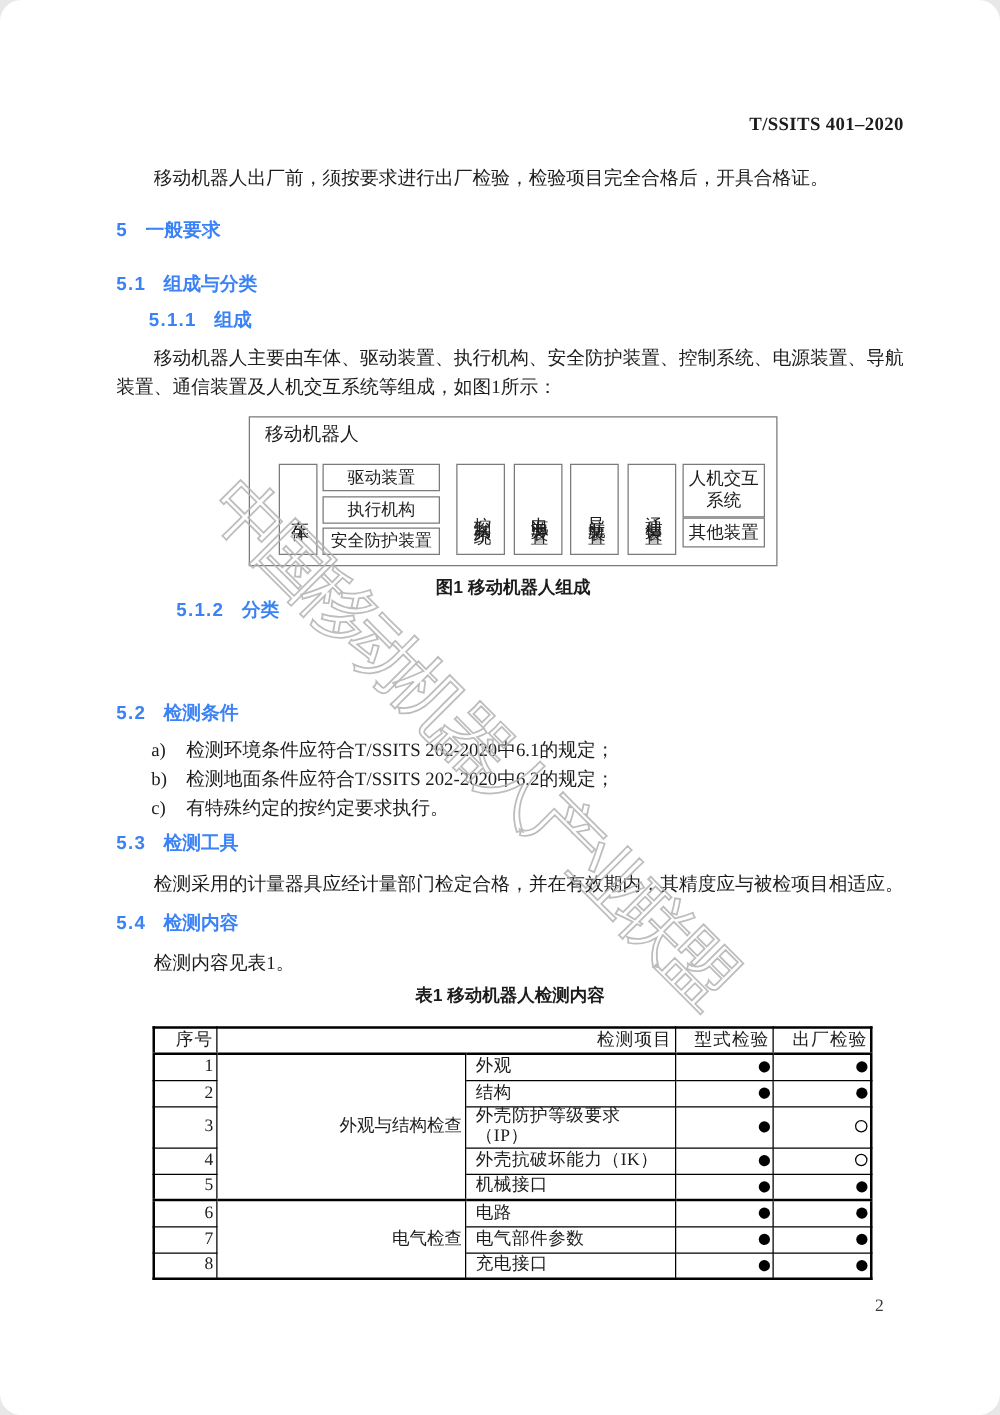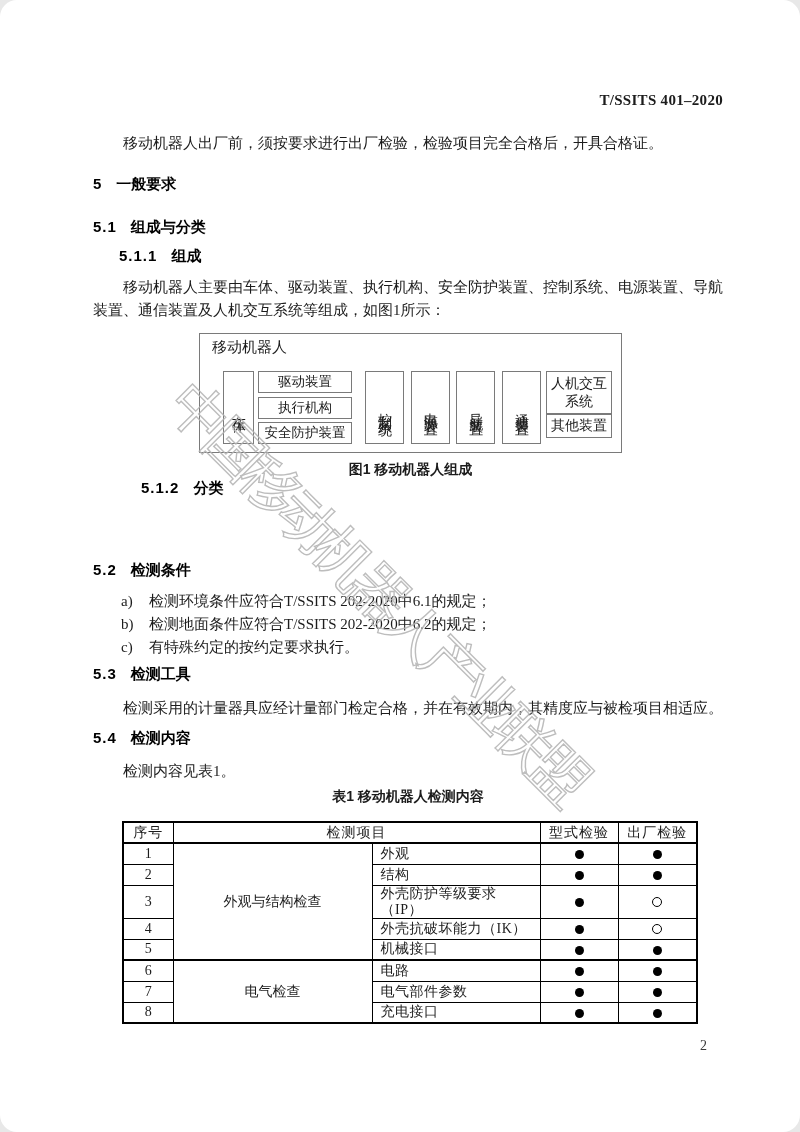--- a/index.html
+++ b/index.html
@@ -10,21 +10,21 @@
     font-family:"Liberation Serif","DejaVu Serif",serif;
     color:#1c1c1c;
     border-radius:17px;
   }
   .abs { position:absolute; }
   .std-code { top:92px; right:77px; font-size:15px; font-weight:600; letter-spacing:.3px; }
   .para { left:93px; width:630px; font-size:15px; line-height:23px; text-align:justify; }
   .indent { text-indent:2em; }
   .heading {
     left:93px; width:630px; font-size:15px; font-weight:700;
-    font-family:"Liberation Sans","DejaVu Sans",sans-serif; color:#000000;
+    font-family:"Liberation Sans","DejaVu Sans",sans-serif; color:#3b82f6;
   }
   .heading .h-num { display:inline-block; margin-right:14px; letter-spacing:1px; }
   
   .figure-box {
     left:199px; top:333px; width:423px; height:120px;
     border:1px solid #7a7a7a; background:transparent; font-size:14px;
   }
   .figure-root-label { position:absolute; left:12px; top:4px; font-size:15px; }
   .fig-cell { position:absolute; border:1px solid #7a7a7a; display:flex; align-items:center; justify-content:center; text-align:center; }
   .v-text { writing-mode:vertical-rl; letter-spacing:3px; }
@@ -51,21 +51,21 @@
   .cond-marker { width:28px; flex:none; }
   
   .tbl-caption { left:120px; top:788px; width:576px; text-align:center; font-size:14px; font-weight:700;
                  font-family:"Liberation Sans","DejaVu Sans",sans-serif; }
   table.inspect {
     position:absolute; left:122px; top:821px; width:574px;
     border-collapse:collapse; table-layout:fixed; font-size:14px;
   }
   table.inspect td, table.inspect th {
     border:1px solid #000; height:21px; padding:0 2px;
-    font-weight:normal; text-align:center; vertical-align:middle; line-height:16px;
+    font-weight:normal; text-align:right; vertical-align:middle; line-height:16px;
   }
   table.inspect { border:2px solid #000; }
   table.inspect th { letter-spacing:1px; }
   table.inspect td.item-cell { text-align:left; padding-left:8px; letter-spacing:.5px; }
   table.inspect tr.group-start td { border-top-width:2px; }
   .dot { display:inline-block; width:9px; height:9px; border-radius:50%; vertical-align:middle; }
   .dot-filled { background:#000; }
   .dot-open { background:#fff; border:1.4px solid #000; width:10px; height:10px; }
   
   .page-num { left:700px; top:1038px; font-size:14px; color:#3a3a3a; }

